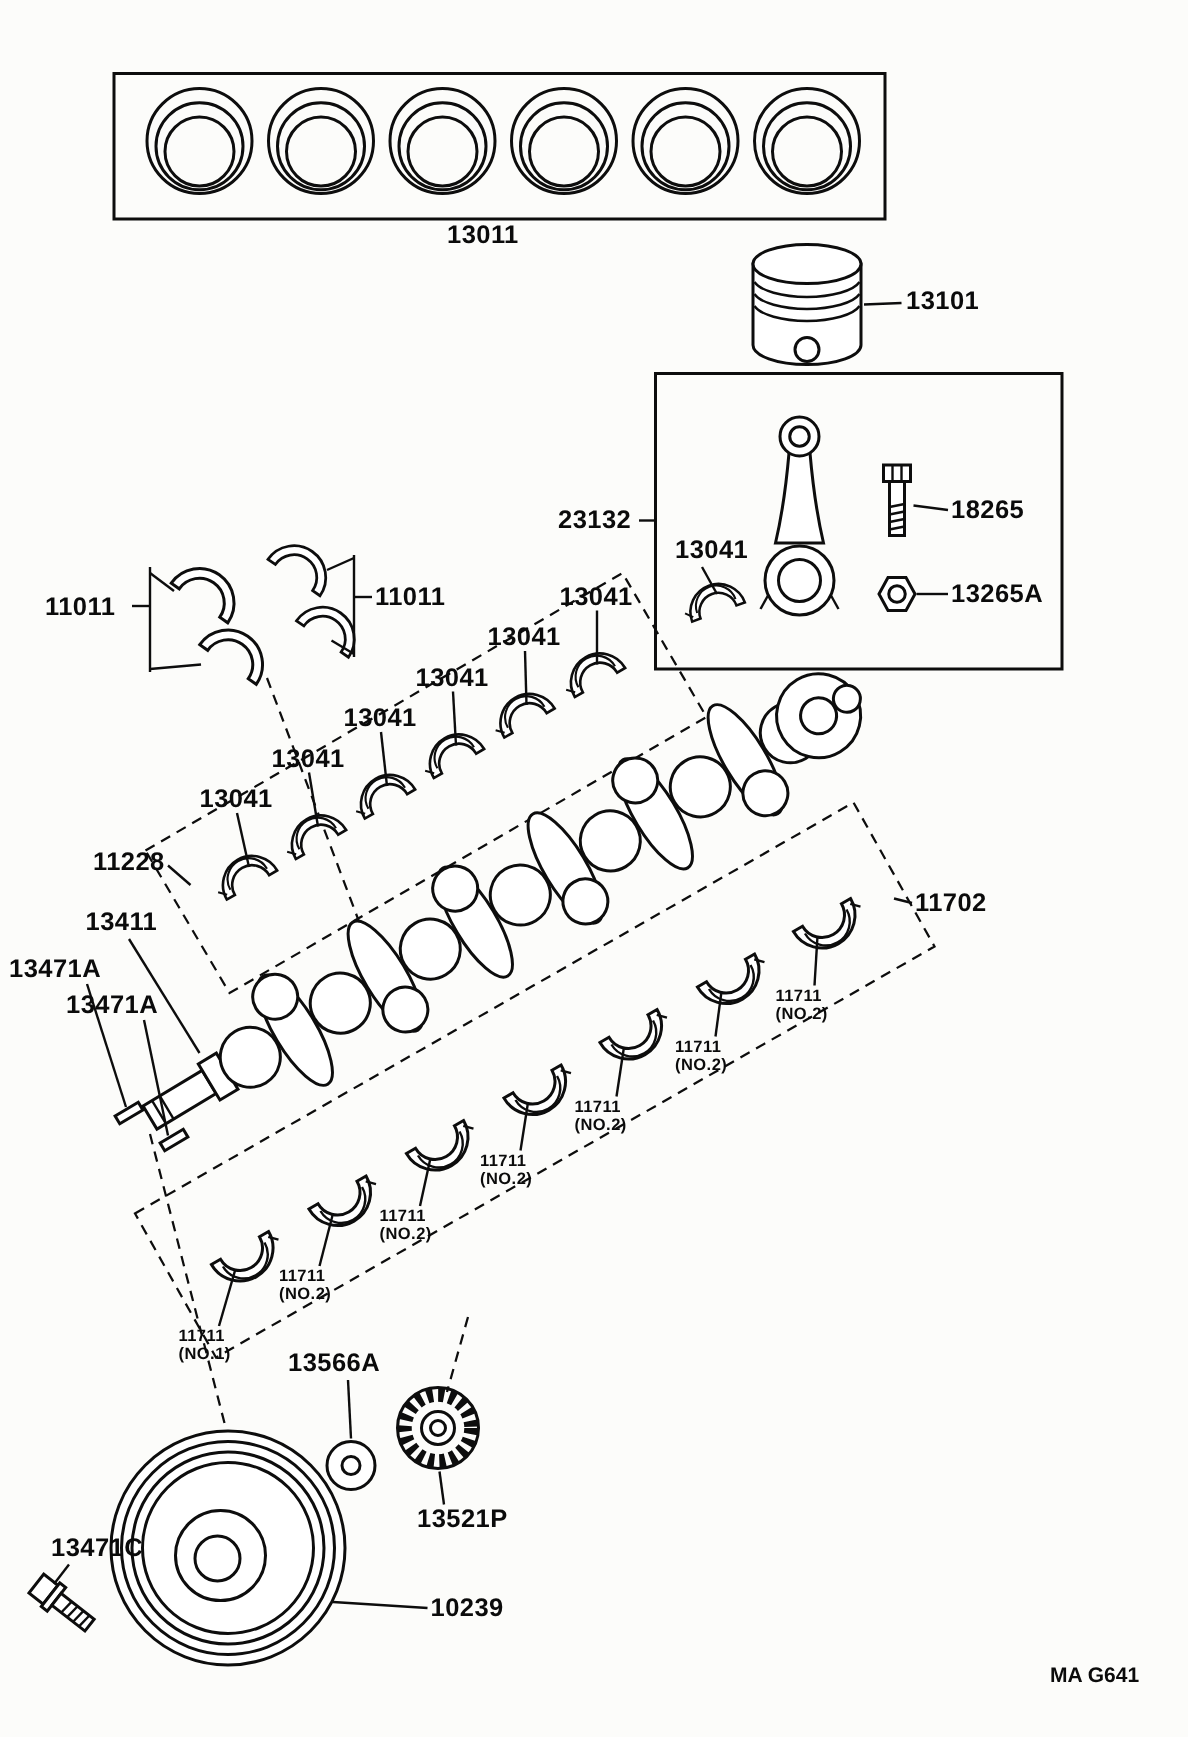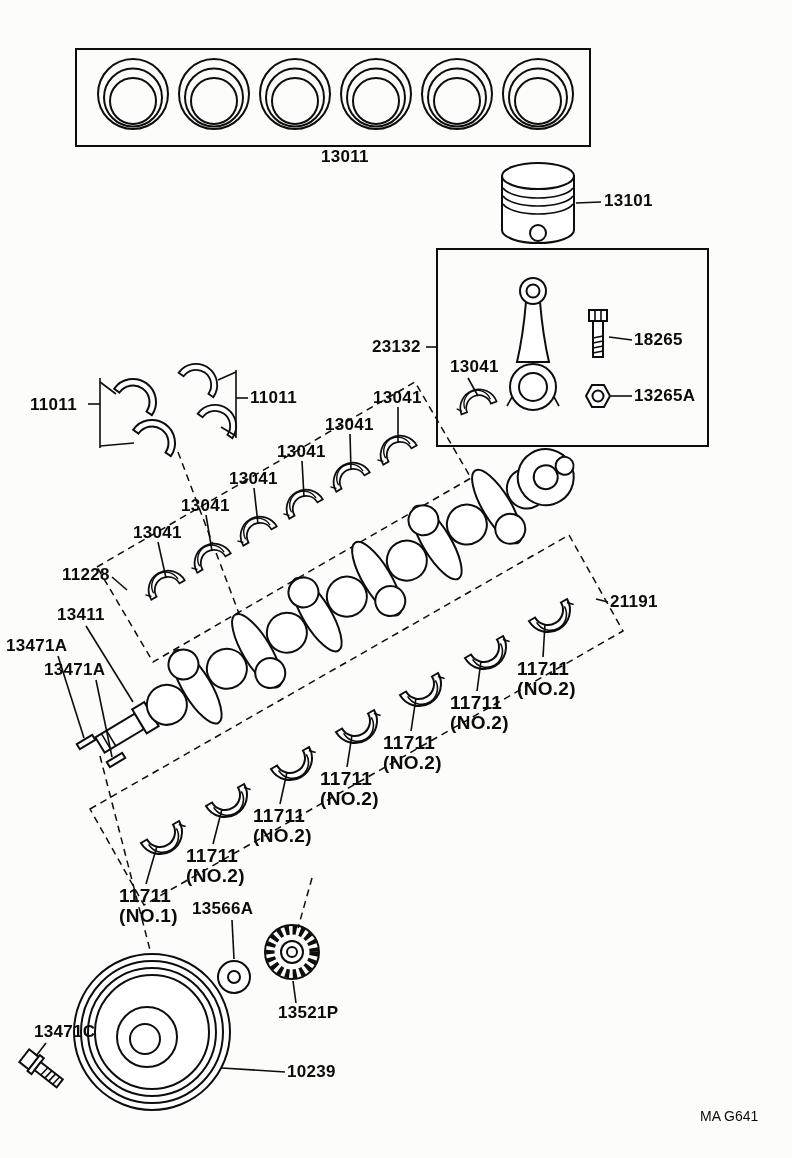--- a/index.html
+++ b/index.html
@@ -11,23 +11,23 @@
   }
   svg.diagram { position:absolute; left:0; top:0; }
   .part { stroke:#0d0d0d; stroke-width:2; fill:#fff; }
   .nf   { fill:none; }
   .ln   { stroke:#0d0d0d; stroke-width:1.6; fill:none; }
   .dash { stroke:#0d0d0d; stroke-width:1.5; fill:none; stroke-dasharray:7 5; }
   .lbl {
     position:absolute; font-weight:700; font-size:17px; color:#0b0b0b;
     letter-spacing:.3px; white-space:nowrap; line-height:1.05;
   }
-  .lbl.two { font-size:19px; }
+  .lbl.two { font-size:11px; }
   .lbl.two span { display:block; }
-  .pcode { position:absolute; font-weight:400; font-size:14px; color:#0b0b0b; }
+  .pcode { position:absolute; font-weight:700; font-size:14px; color:#0b0b0b; }
 </style>
 </head>
 <body>
 
 <div class="page">
 
 <svg class="diagram" width="792" height="1158" viewBox="0 0 792 1158">
   <defs>
     <g id="ringset">
       <circle class="part nf" r="35"></circle>
@@ -220,41 +220,41 @@
     <line class="ln" x1="411" y1="731" x2="416" y2="698"></line>
     <line class="ln" x1="477" y1="691" x2="481" y2="661"></line>
     <line class="ln" x1="543" y1="657" x2="545" y2="624"></line>
     <line class="ln" x1="232" y1="920" x2="234" y2="959"></line>
     <line class="ln" x1="296" y1="1003" x2="293" y2="981"></line>
     <line class="ln" x1="285" y1="1072" x2="222" y2="1068"></line>
     <line class="ln" x1="46" y1="1043" x2="36" y2="1056"></line>
   </g>
 </svg>
 
-<div class="lbl" style="left:321px;top:148px">13011</div>
+<div class="lbl" style="left:298px;top:148px">13011</div>
 <div class="lbl" style="left:604px;top:192px">13101</div>
 <div class="lbl" style="left:372px;top:338px">23132</div>
 <div class="lbl" style="left:450px;top:358px">13041</div>
 <div class="lbl" style="left:634px;top:331px">18265</div>
 <div class="lbl" style="left:634px;top:387px">13265A</div>
 <div class="lbl" style="left:30px;top:396px">11011</div>
 <div class="lbl" style="left:250px;top:389px">11011</div>
 
 <div class="lbl" style="left:133px;top:524px">13041</div>
 <div class="lbl" style="left:181px;top:497px">13041</div>
 <div class="lbl" style="left:229px;top:470px">13041</div>
 <div class="lbl" style="left:277px;top:443px">13041</div>
 <div class="lbl" style="left:325px;top:416px">13041</div>
 <div class="lbl" style="left:373px;top:389px">13041</div>
 
 <div class="lbl" style="left:62px;top:566px">11228</div>
 <div class="lbl" style="left:57px;top:606px">13411</div>
 <div class="lbl" style="left:6px;top:637px">13471A</div>
 <div class="lbl" style="left:44px;top:661px">13471A</div>
-<div class="lbl" style="left:610px;top:593px">21191</div>
+<div class="lbl" style="left:610px;top:593px">11702</div>
 
 <div class="lbl two" style="left:119px;top:886px">
   <span>11711</span>
   <span>(NO.1)</span>
 </div>
 <div class="lbl two" style="left:186px;top:846px">
   <span>11711</span>
   <span>(NO.2)</span>
 </div>
 <div class="lbl two" style="left:253px;top:806px">

